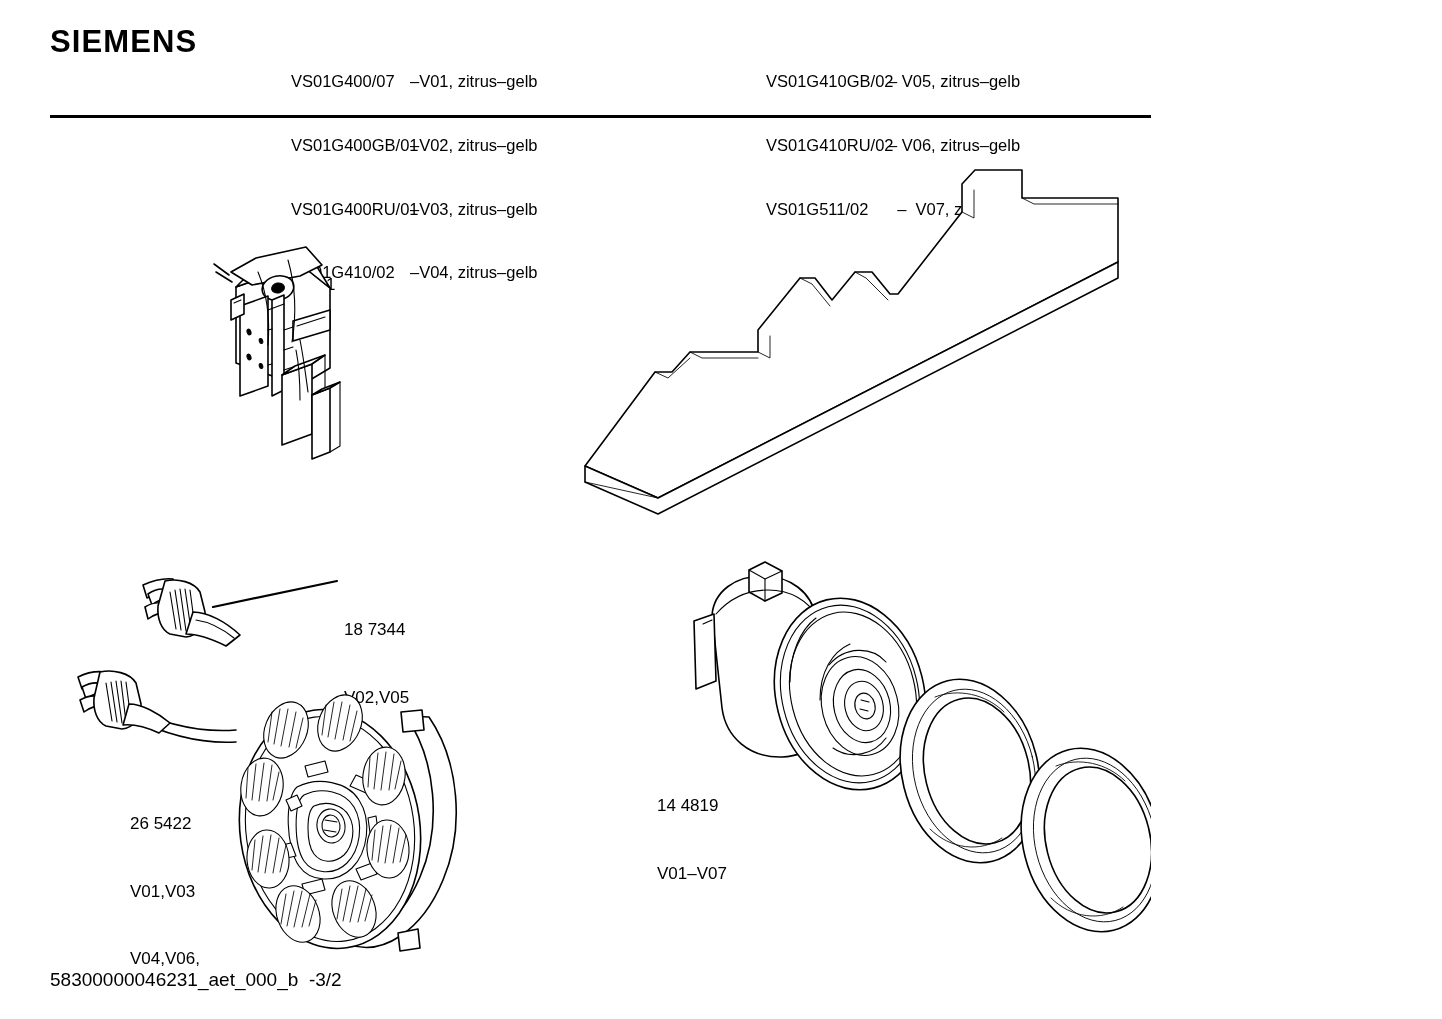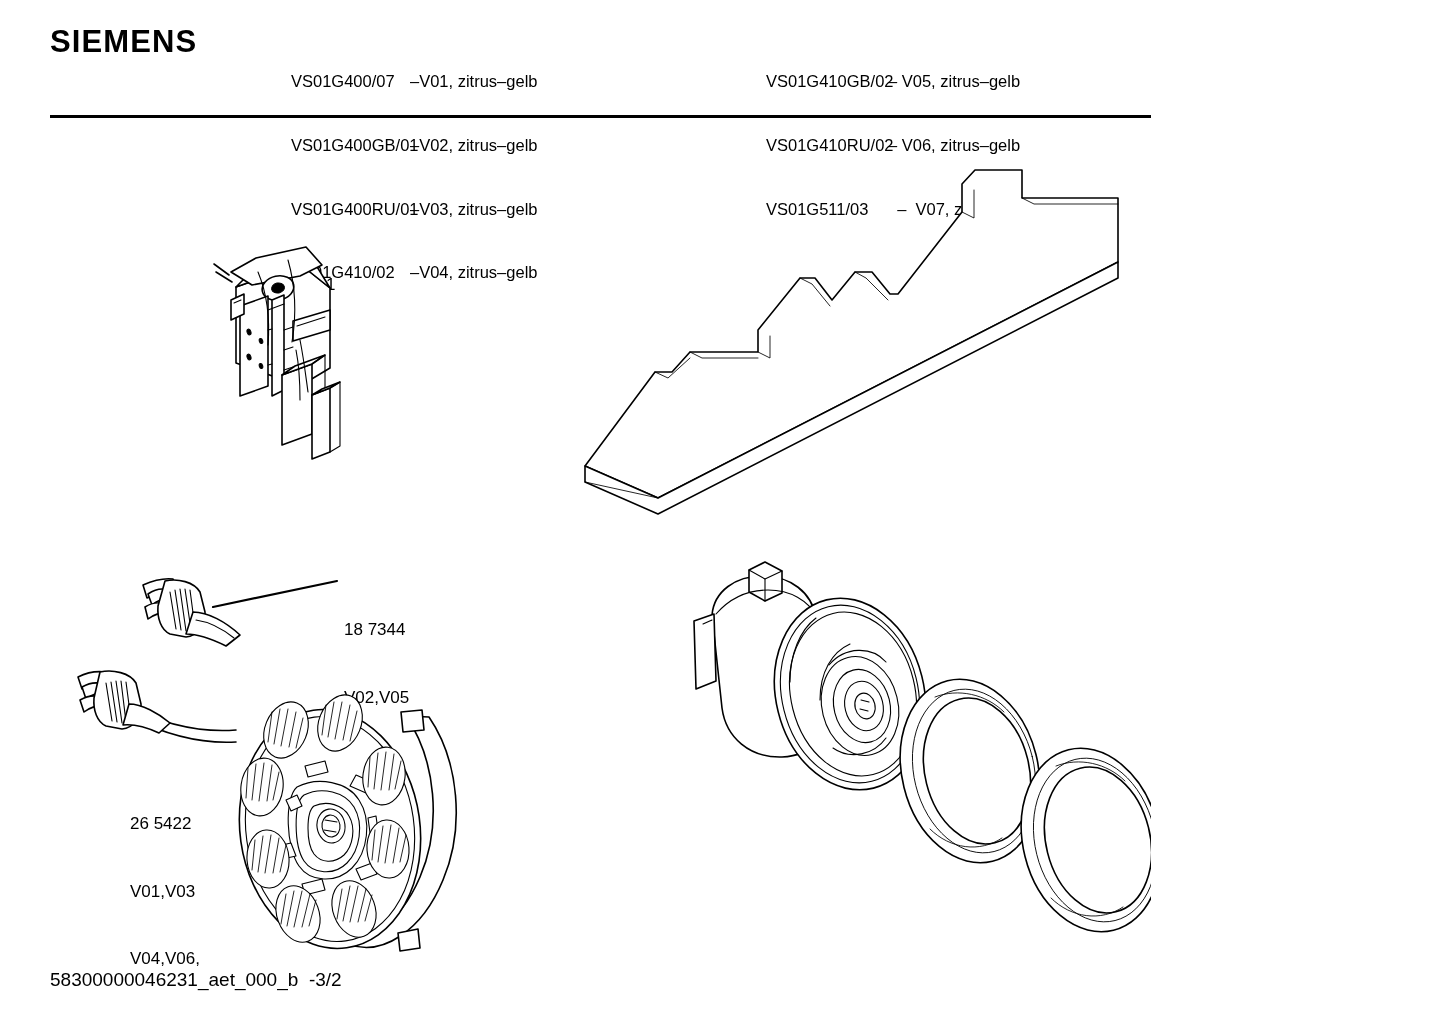--- a/index.html
+++ b/index.html
@@ -163,21 +163,21 @@
   <div class="model-col" id="model-col-left">
     <span class="model-row"><span class="m-code">VS01G400/07</span><span class="m-ver">–V01, zitrus–gelb</span></span>
     <span class="model-row"><span class="m-code">VS01G400GB/01</span><span class="m-ver">–V02, zitrus–gelb</span></span>
     <span class="model-row"><span class="m-code">VS01G400RU/01</span><span class="m-ver">–V03, zitrus–gelb</span></span>
     <span class="model-row"><span class="m-code">VS01G410/02</span><span class="m-ver">–V04, zitrus–gelb</span></span>
   </div>
 
   <div class="model-col" id="model-col-right">
     <span class="model-row"><span class="m-code">VS01G410GB/02</span><span class="m-ver">– V05, zitrus–gelb</span></span>
     <span class="model-row"><span class="m-code">VS01G410RU/02</span><span class="m-ver">– V06, zitrus–gelb</span></span>
-    <span class="model-row"><span class="m-code">VS01G511/03</span><span class="m-ver">  –  V07, zitrus–gelb</span></span>
+    <span class="model-row"><span class="m-code">VS01G511/02</span><span class="m-ver">  –  V07, zitrus–gelb</span></span>
   </div>
 
 
   <div class="hrule"></div>
   <div class="vrule"></div>
 
   <div class="callout" id="callout-170461">
     <span class="c-line">17 0461</span>
   </div>
 
@@ -190,20 +190,24 @@
     <span class="c-line">26 5422</span>
     <span class="c-line">V01,V03</span>
     <span class="c-line">V04,V06,</span>
     <span class="c-line">V07</span>
     
     
     
     
   </div>
 
+  <div class="callout" id="callout-144819">
+    <span class="c-line">14 4819</span>
+    <span class="c-line">V01–V07</span>
+  </div>
 
   <div class="footer">58300000046231_aet_000_b  -3/2</div>
 
   <svg id="artwork" viewBox="0 0 1442 1019">
 
     <g>
 
       <path class="fillw" d="M236 287 L300 264 L330 288 L330 368 L300 386 L236 363 Z"></path>
 
       <path class="fillw" d="M236 287 L252 271 L308 252 L330 288 L300 264 Z"></path>

